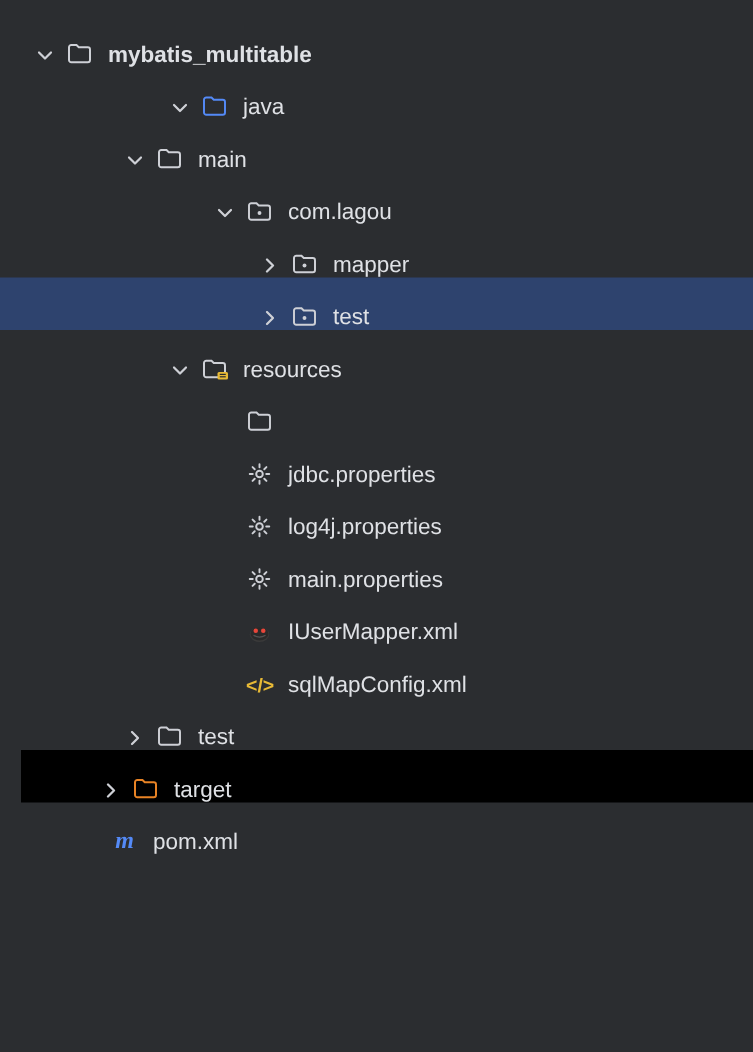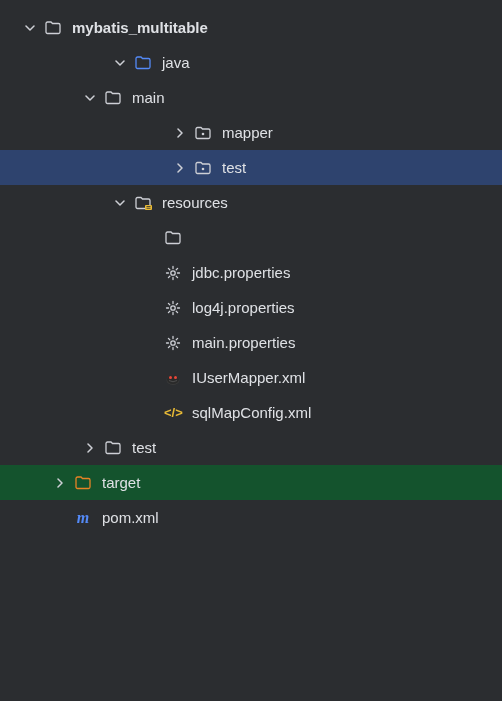--- a/index.html
+++ b/index.html
@@ -8,30 +8,31 @@
       font-family: -apple-system, BlinkMacSystemFont, "Segoe UI", sans-serif;
       font-size: 15px;
       color: #dfe1e5;
       width: 502px;
       height: 701px;
       overflow: hidden;
       padding-top: 10px;
     }
     .tree-row {
       display: flex;
-      align-items: center;
+      align-items: flex-end;
       height: 35px;
       cursor: pointer;
       white-space: nowrap;
     }
     .tree-row.selected {
       background: #2e436e;
     }
     .tree-row.highlighted {
-      background: #14532d;
+      background: #000000;
+      margin-left: 14px;
     }
     .indent { display: inline-block; }
     .arrow {
       width: 16px;
       height: 16px;
       display: inline-flex;
       align-items: center;
       justify-content: center;
       flex-shrink: 0;
       margin-right: 6px;
@@ -107,20 +108,35 @@
         </svg>
       </span>
       <span class="icon">
         <svg viewBox="0 0 18 18">
           <path d="M2 4.5 C2 3.7 2.7 3 3.5 3 L7 3 L8.5 4.5 L14.5 4.5 C15.3 4.5 16 5.2 16 6 L16 13 C16 13.8 15.3 14.5 14.5 14.5 L3.5 14.5 C2.7 14.5 2 13.8 2 13 Z" stroke="#ced0d6" stroke-width="1.3" fill="none"></path>
         </svg>
       </span>
       <span class="label">main</span>
     </div>
     <div class="tree-row">
+      <span class="indent" style="width: 142px;"></span>
+      <span class="arrow">
+        <svg viewBox="0 0 10 10">
+          <path d="M1 3 L5 7 L9 3" stroke="#ced0d6" stroke-width="1.5" fill="none" stroke-linecap="round" stroke-linejoin="round"></path>
+        </svg>
+      </span>
+      <span class="icon">
+        <svg viewBox="0 0 18 18">
+          <path d="M2 5 C2 4.2 2.7 3.5 3.5 3.5 L7 3.5 L8.5 5 L14.5 5 C15.3 5 16 5.7 16 6.5 L16 13 C16 13.8 15.3 14.5 14.5 14.5 L3.5 14.5 C2.7 14.5 2 13.8 2 13 Z" stroke="#ced0d6" stroke-width="1.3" fill="none"></path>
+          <circle cx="9" cy="10" r="1.3" fill="#ced0d6"></circle>
+        </svg>
+      </span>
+      <span class="label">com.lagou</span>
+    </div>
+    <div class="tree-row">
       <span class="indent" style="width: 172px;"></span>
       <span class="arrow">
         <svg viewBox="0 0 10 10">
           <path d="M3 1 L7 5 L3 9" stroke="#ced0d6" stroke-width="1.5" fill="none" stroke-linecap="round" stroke-linejoin="round"></path>
         </svg>
       </span>
       <span class="icon">
         <svg viewBox="0 0 18 18">
           <path d="M2 5 C2 4.2 2.7 3.5 3.5 3.5 L7 3.5 L8.5 5 L14.5 5 C15.3 5 16 5.7 16 6.5 L16 13 C16 13.8 15.3 14.5 14.5 14.5 L3.5 14.5 C2.7 14.5 2 13.8 2 13 Z" stroke="#ced0d6" stroke-width="1.3" fill="none"></path>
           <circle cx="9" cy="10" r="1.3" fill="#ced0d6"></circle>

